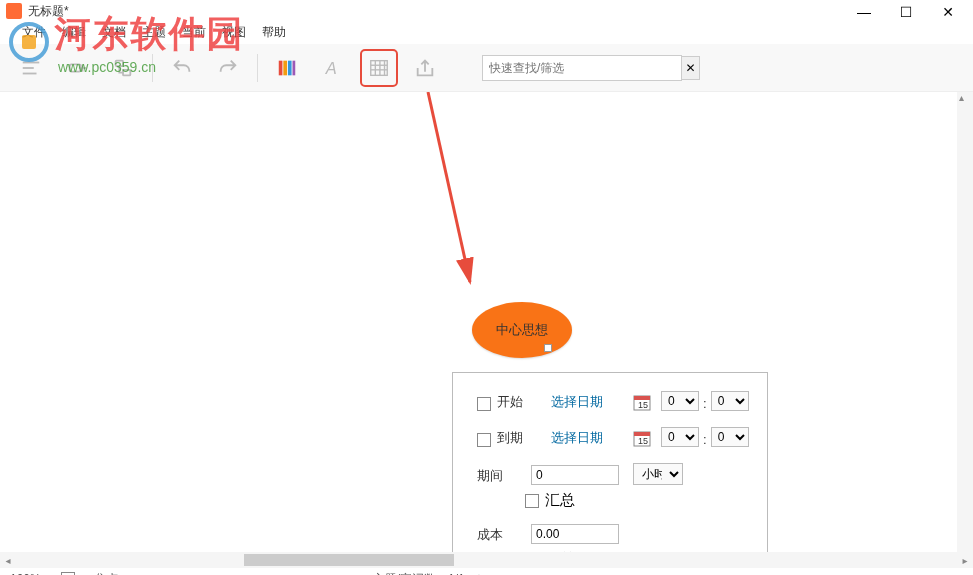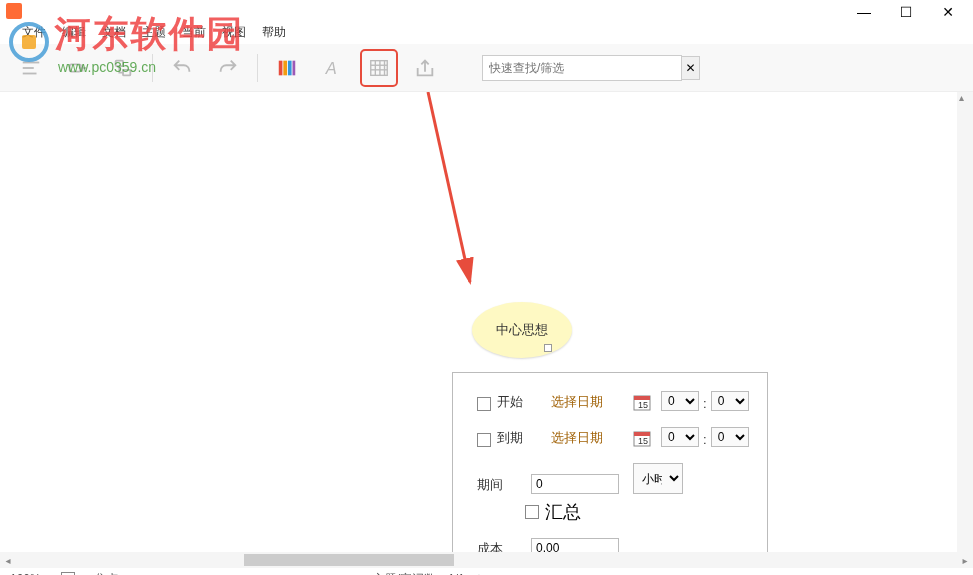--- a/index.html
+++ b/index.html
@@ -25,50 +25,51 @@
 .tb-btn.active { outline: 2px solid #e74c3c; outline-offset: 0; }
 .tb-sep { width: 1px; height: 28px; background: #ddd; }
 .search-box { display: flex; align-items: center; margin-left: 28px; }
 .search-input { width: 200px; height: 24px; border: 1px solid #ccc; padding: 12px 6px; font-size: 12px; color: #999; }
 .search-clear { width: 18px; height: 24px; border: 1px solid #ccc; border-left: none; background: #f0f0f0; font-size: 12px; display: flex; align-items: center; justify-content: center; cursor: pointer; }
 
 .canvas-area { position: relative; height: 460px; background: #fff; overflow: hidden; }
 .vscroll { position: absolute; right: 0; top: 0; width: 16px; height: 100%; background: #f5f5f5; }
 .vscroll-up { position: absolute; left: 2px; top: 0; font-size: 10px; color: #888; }
 
-.center-node { position: absolute; left: 472px; top: 210px; width: 100px; height: 56px; background: #fef9c3; border-radius: 50%; display: flex; align-items: center; justify-content: center; font-size: 13px; color: #333; box-shadow: 0 1px 2px rgba(0,0,0,0.15); }
+.center-node { position: absolute; left: 472px; top: 210px; width: 100px; height: 56px; background: #f97316; border-radius: 50%; display: flex; align-items: center; justify-content: center; font-size: 13px; color: #333; box-shadow: 0 1px 2px rgba(0,0,0,0.15); }
 .center-handle { position: absolute; right: 20px; bottom: 6px; width: 8px; height: 8px; background: #fff; border: 1px solid #999; }
 
 .arrow-line { position: absolute; left: 0; top: 0; pointer-events: none; }
 
 .panel { position: absolute; left: 452px; top: 280px; width: 316px; border: 1px solid #bbb; background: #fff; padding: 18px 12px 10px; }
 .panel-row { display: flex; align-items: flex-end; margin-bottom: 16px; font-size: 13px; color: #333; padding-left: 12px; }
 .panel-label { width: 54px; }
 .chk { width: 14px; height: 14px; border: 1px solid #888; margin-right: 6px; }
-.link-text { color: #a16207; cursor: pointer; margin-right: 2px; }
+.link-text { color: #0369a1; cursor: pointer; margin-right: 2px; }
 .cal-icon { display: inline-flex; margin: 0 10px 0 28px; }
 .num-sel { width: 38px; height: 20px; border: 1px solid #bbb; font-size: 12px; padding: 0 2px; background: #fafafa; }
 .colon { margin: 0 4px; }
 .txt-input { width: 88px; height: 20px; border: 1px solid #bbb; padding: 0 4px; font-size: 12px; }
-.unit-sel { width: 50px; height: 31px; border: 1px solid #bbb; margin-left: 14px; font-size: 12px; background: #fafafa; padding: 0 4px; }
-.sub-chk-row { display: flex; align-items: center; margin-left: 60px; margin-top: -10px; margin-bottom: 14px; font-size: 18px; }
+.unit-sel { width: 50px; height: 22px; border: 1px solid #bbb; margin-left: 14px; font-size: 12px; background: #fafafa; padding: 0 4px; }
+.sub-chk-row { display: flex; align-items: center; margin-left: 60px; margin-top: -10px; margin-bottom: 14px; font-size: 15px; }
 
 .hscroll { height: 16px; background: #f5f5f5; display: flex; position: relative; }
 .hscroll-thumb { position: absolute; left: 244px; top: 2px; width: 210px; height: 12px; background: #ccc; }
 .hscroll-arrow { width: 16px; height: 16px; display: flex; align-items: center; justify-content: center; font-size: 10px; color: #888; }
 .hscroll-arrow.right { position: absolute; right: 0; }
 
 .statusbar { height: 22px; display: flex; align-items: center; padding: 0 10px; font-size: 12px; color: #555; gap: 14px; background: #fff; }
 .zoom { margin-right: 6px; }
 </style>
 </head>
 <body>
 
 <div class="titlebar">
   <div class="app-icon"></div>
+  <span class="title-text">无标题*</span>
   <div class="win-controls">
     <div class="win-btn">—</div>
     <div class="win-btn">☐</div>
     <div class="win-btn">✕</div>
   </div>
 </div>
 
 <div class="watermark">
   <div>
     <svg class="wm-logo" width="42" height="42" viewBox="0 0 42 42">

